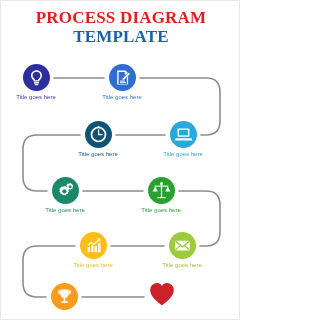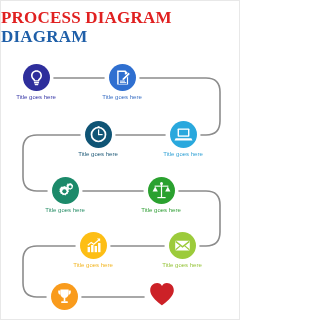--- a/index.html
+++ b/index.html
@@ -18,20 +18,21 @@
     overflow: hidden;
     box-sizing: border-box;
     border: 1px solid #e8e8e8;
   }
   
   #title-block {
     position: absolute;
     left: 0;
     top: 8px;
     width: 240px;
+    text-align: center;
     line-height: 1.05;
   }
   #title-line1 {
     display: block;
     font-family: "Liberation Serif", serif;
     font-weight: bold;
     font-size: 17px;
     letter-spacing: 0.2px;
     color: #e02020;
   }
@@ -96,21 +97,21 @@
     height: 24px;
   }
 </style>
 </head>
 <body>
 
 <div id="page">
 
   <div id="title-block">
     <span id="title-line1">PROCESS DIAGRAM</span>
-    <span id="title-line2">DIAGRAM</span>
+    <span id="title-line2">TEMPLATE</span>
   </div>
 
   <svg id="connectors" viewBox="0 0 240 320" xmlns="http://www.w3.org/2000/svg">
     <g fill="none" stroke="#8c8c8c" stroke-width="1.6" stroke-linecap="round">
 
       <path d="M 53 77 L 103 77"></path>
 
       <path d="M 139 77 L 205 77 Q 219 77 219 91 L 219 120 Q 219 134 205 134 L 200 134"></path>
 
       <path d="M 164 134 L 115 134"></path>

